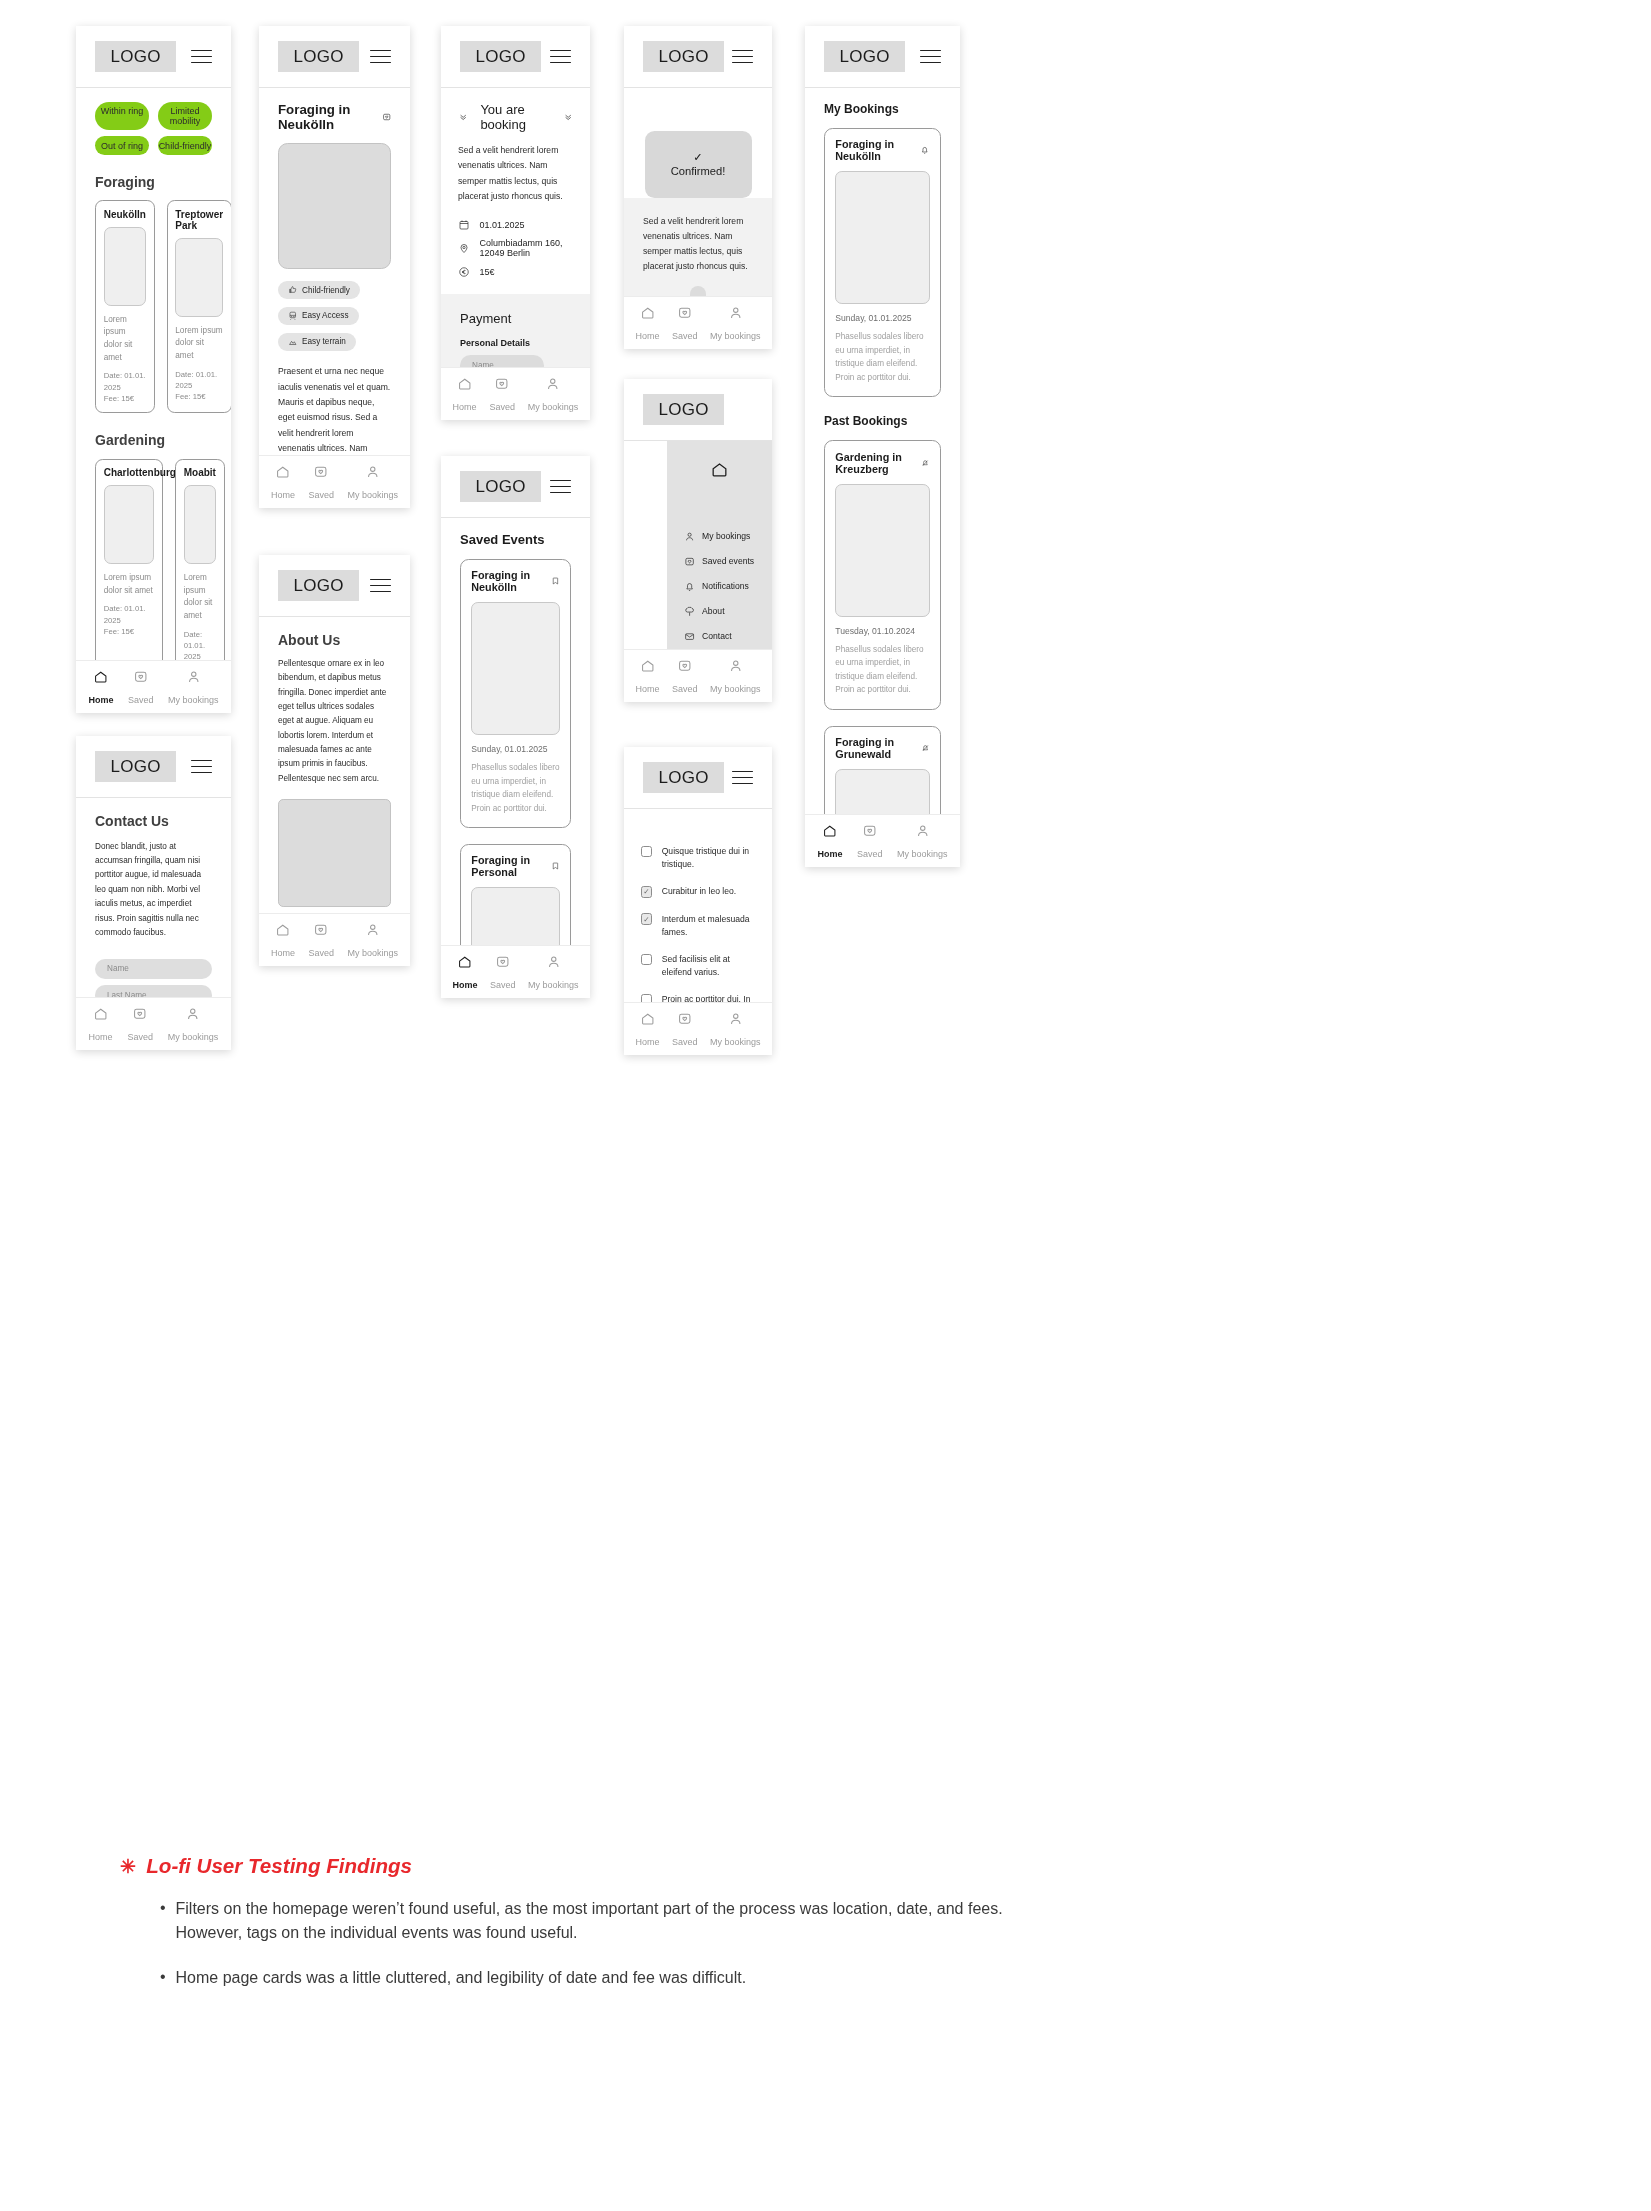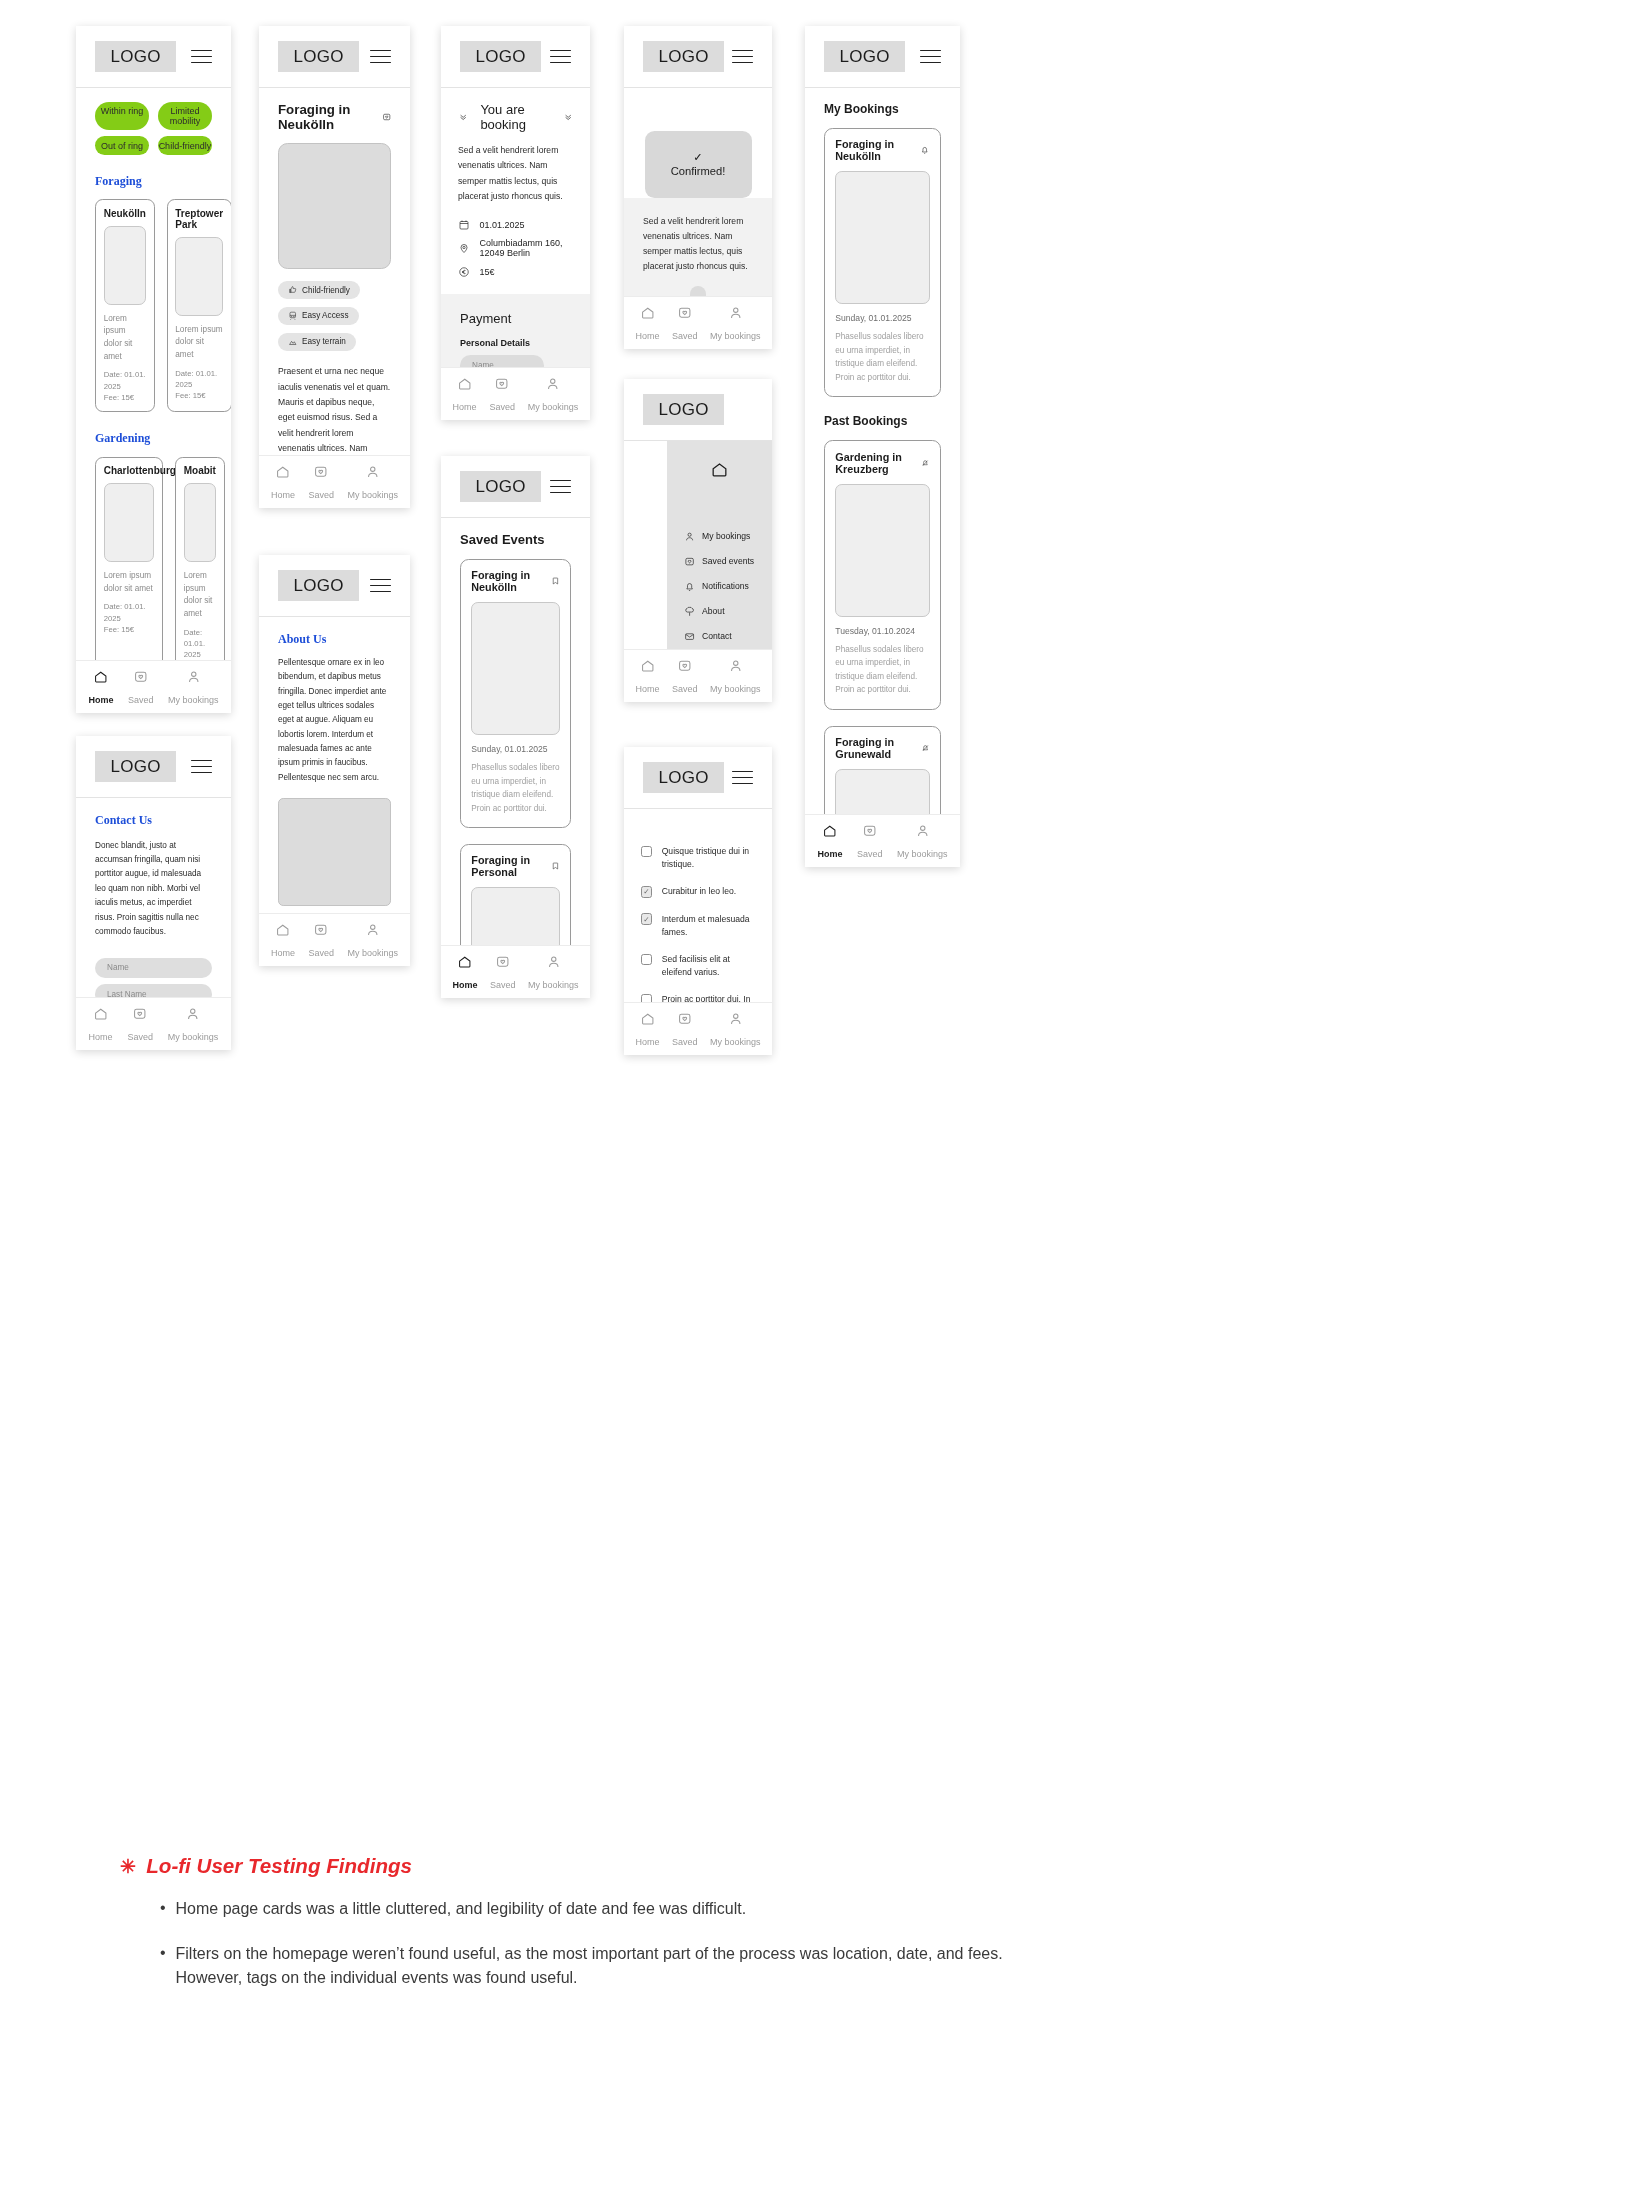--- a/index.html
+++ b/index.html
@@ -62,21 +62,21 @@
 
   
   .chiprow { display: flex; gap: 8.6px; margin-bottom: 6px; }
   .chip {
     background: #84cc16; border-radius: 26px;
     font-size: 9px; color: #2c2c2c;
     padding: 4.3px 0; text-align: center; width: 88px;
     cursor: pointer;
   }
 
-  .section-title { font-size: 12px; font-weight: bold; color: #1d4ed8; margin: 19px 0 10.3px; font-family: Liberation Serif, serif; }
+  .section-title { font-size: 14px; font-weight: bold; color: #404040; margin: 19px 0 10.3px; }
 
   
   .cardgrid { display: flex; gap: 12px; }
   .ecard {
     width: 68px; flex: 1 1 0;
     border: 0.9px solid #9a9a9a; border-radius: 7.7px;
     padding: 7.7px 7.7px 8.6px;
     background: #fff;
   }
   .ecard h4 { font-size: 10px; font-weight: bold; color: #1c1c1c; margin-bottom: 6.9px; }
@@ -789,17 +789,17 @@
     </div>
   </div>
 </div>
 
 <div class="findings">
   <div class="f-title">
     <span class="f-star">✳</span>
     <span>Lo-fi User Testing Findings</span>
   </div>
   <ul class="f-list">
+    <li>Filters on the homepage weren’t found useful, as the most important part of the process was location, date, and fees. However, tags on the individual events was found useful.</li>
     <li>Home page cards was a little cluttered, and legibility of date and fee was difficult.</li>
-    <li>Filters on the homepage weren’t found useful, as the most important part of the process was location, date, and fees. However, tags on the individual events was found useful.</li>
   </ul>
 </div>
 
 
 </body></html>

